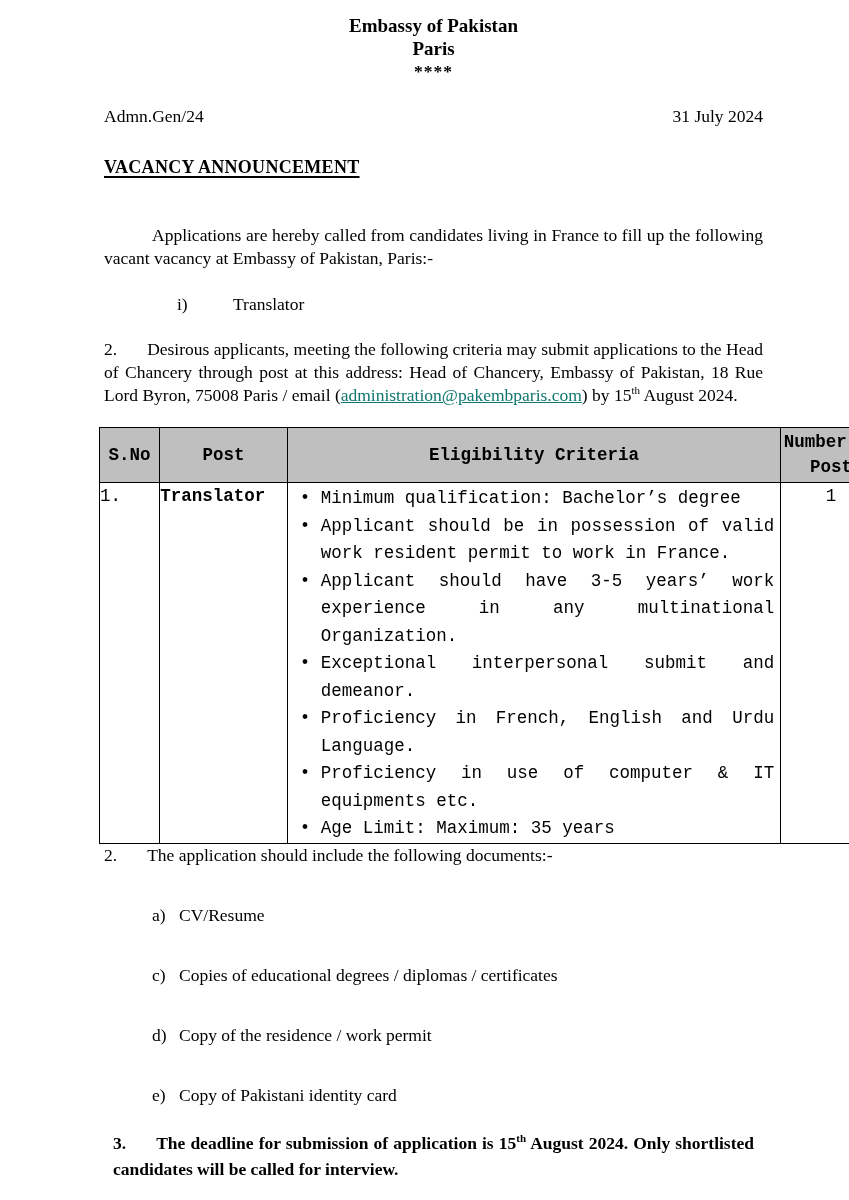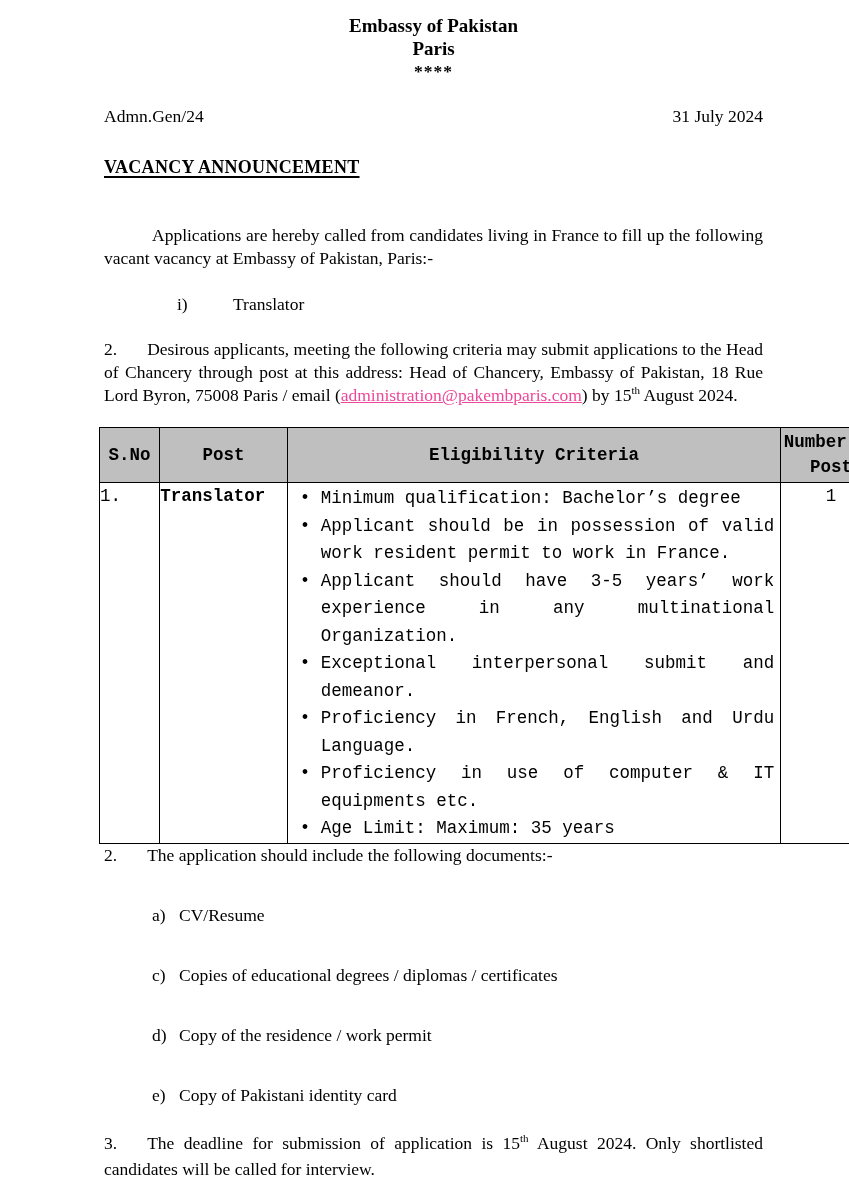--- a/index.html
+++ b/index.html
@@ -61,21 +61,21 @@
     margin: 0 0 23px 0;
   }
   .para-indent { text-indent: 48px; }
   .num-spacer { display: inline-block; width: 30px; }
   .roman-item {
     margin: 0 0 22px 0;
   }
   .roman-marker { display: inline-block; margin-left: 73px; width: 56px; }
   .para2 { margin-bottom: 20px; }
   a.email-link {
-    color: #ec4899;
+    color: #0f766e;
     text-decoration: underline;
   }
   sup {
     font-size: 11px;
     line-height: 0;
     vertical-align: super;
   }
   table.vacancy-table {
     border-collapse: collapse;
     table-layout: fixed;
@@ -119,24 +119,24 @@
   ul.criteria-list li .bullet-dot {
     position: absolute;
     left: 2px;
     top: 0;
   }
   .docs-para { margin: 0 0 23px 0; }
   .docs-list { margin: 0 0 22px 0; }
   .doc-item { line-height: 23.3px; margin-top: 37px; }
   .doc-marker { display: inline-block; margin-left: 48px; width: 27px; }
   .deadline-para {
-    font-weight: normal;
+    font-weight: bold;
     text-align: justify;
     line-height: 26px;
-    margin: 0;
+    margin: 9px;
   }
   .footer-stars {
     text-align: center;
     font-weight: bold;
     margin-top: 26px;
     letter-spacing: 1px;
   }
 </style>
 </head>
 <body>

